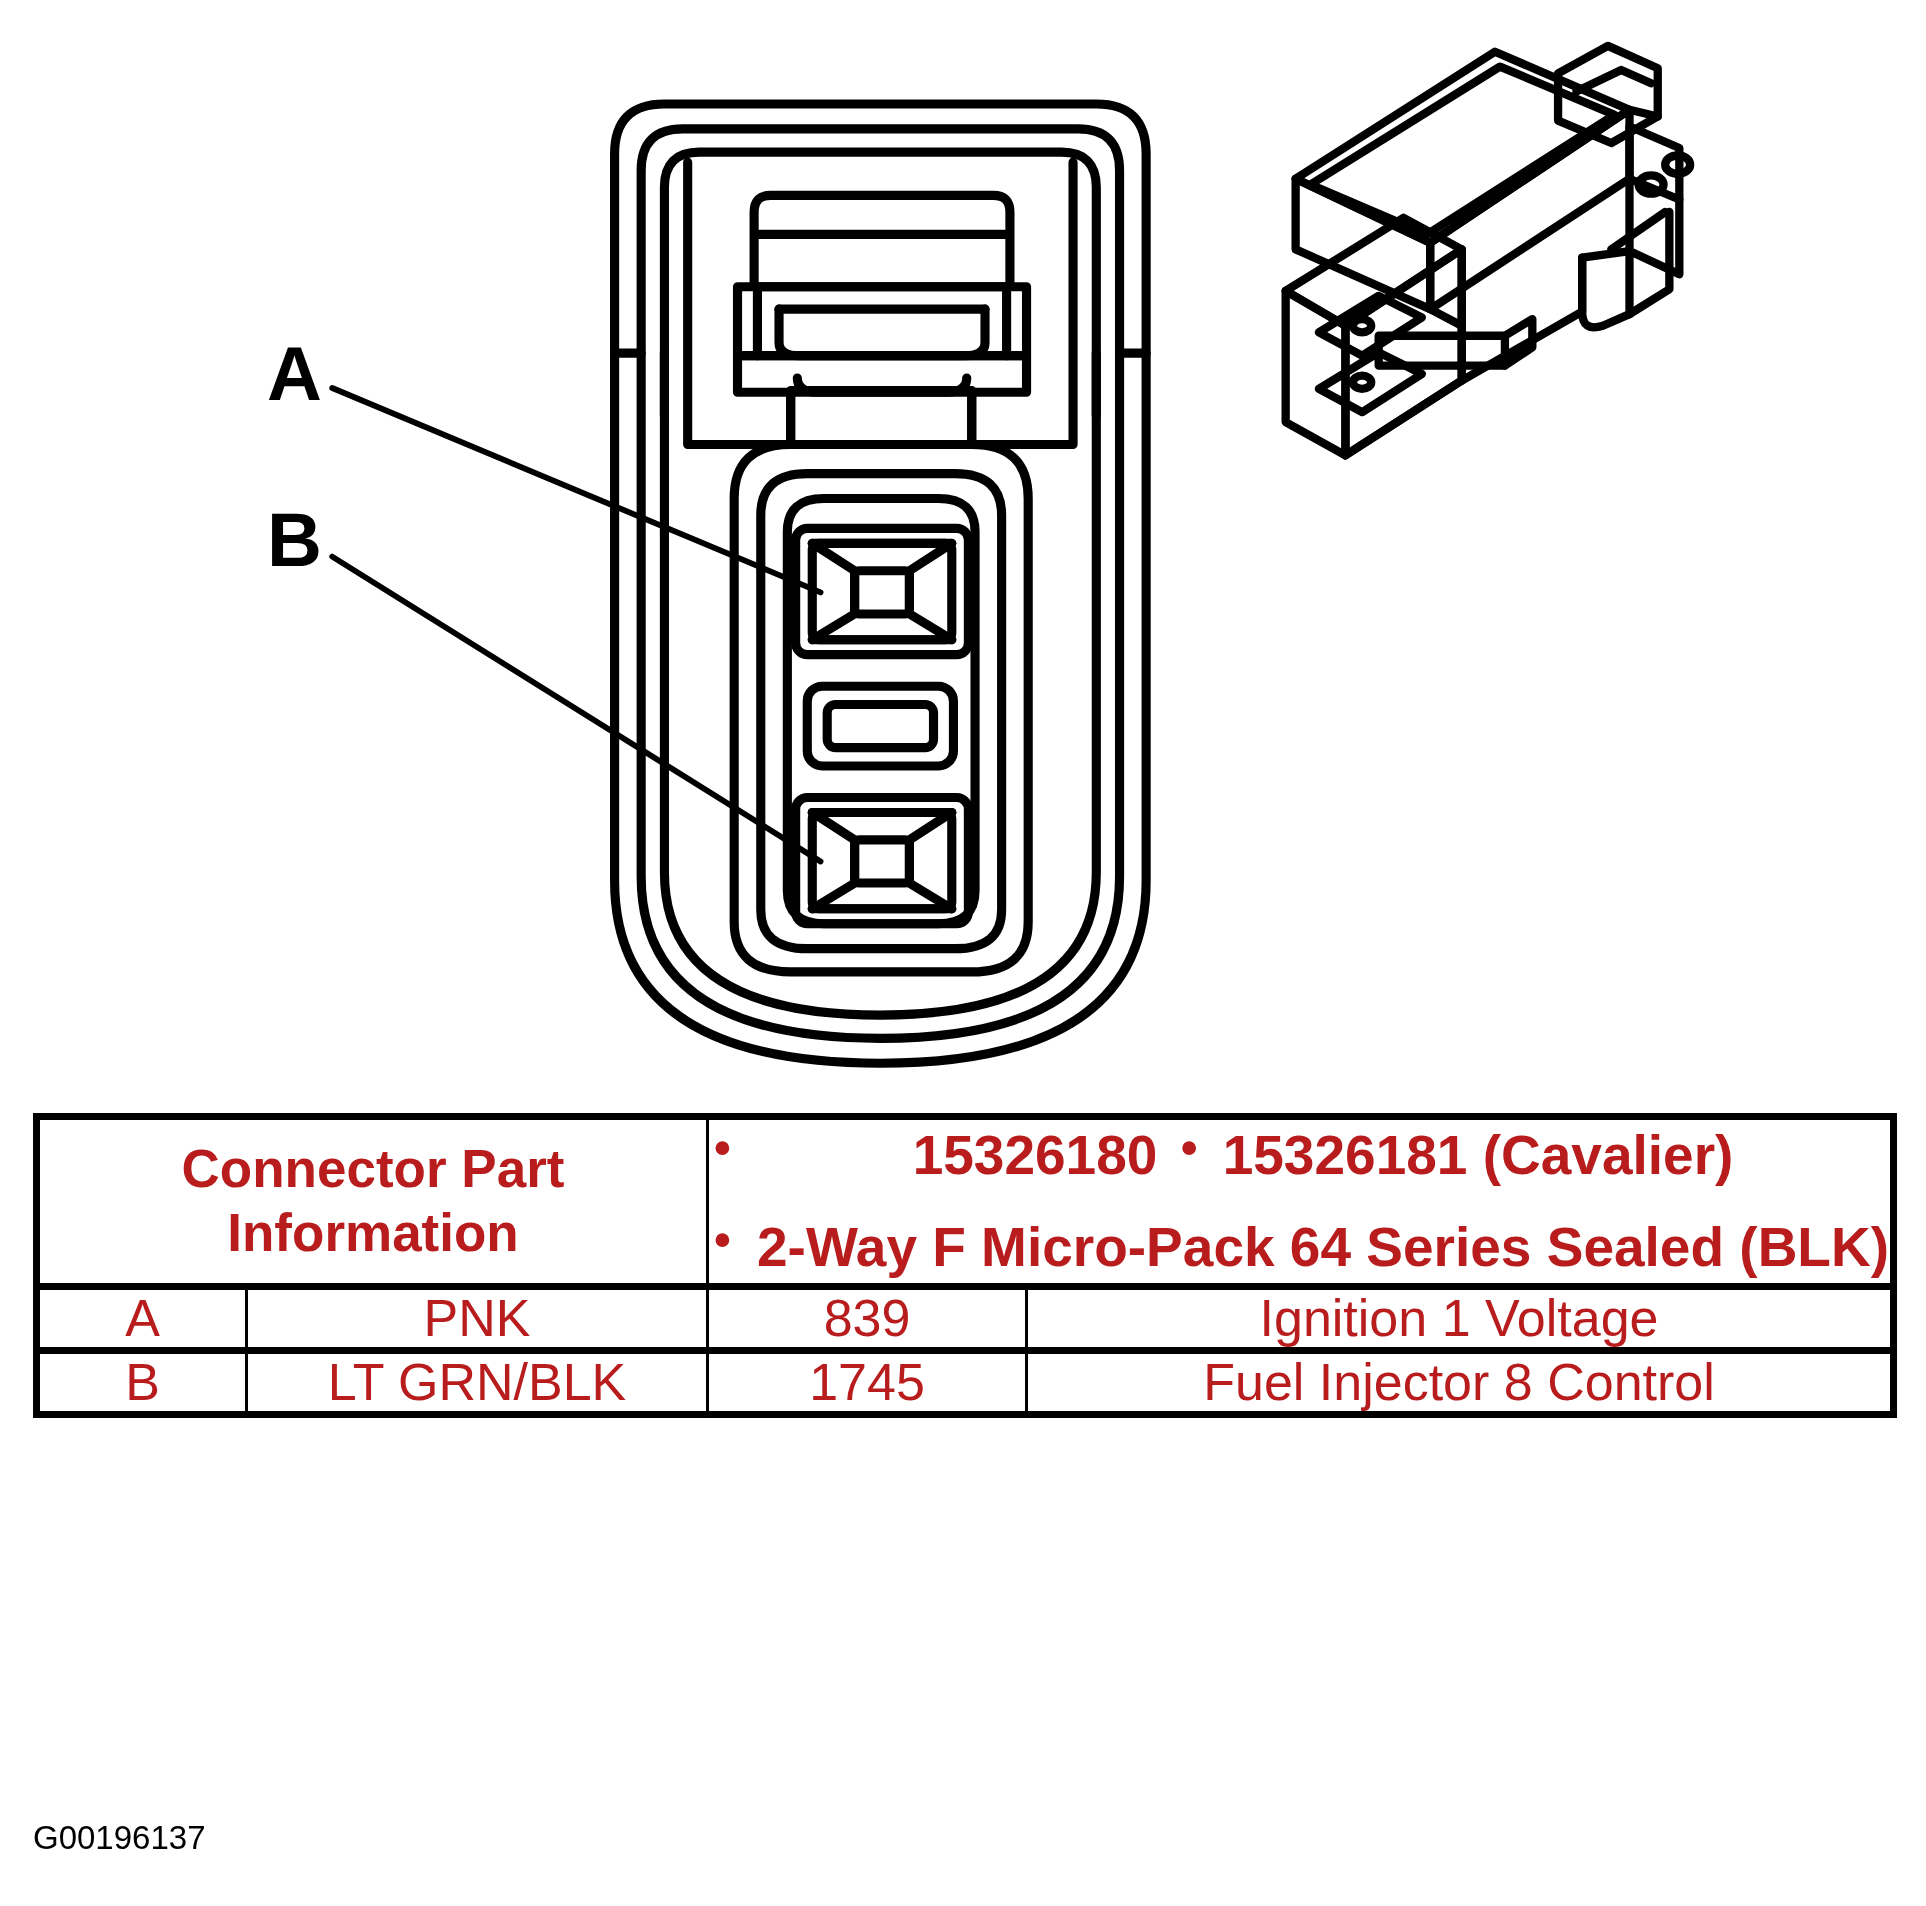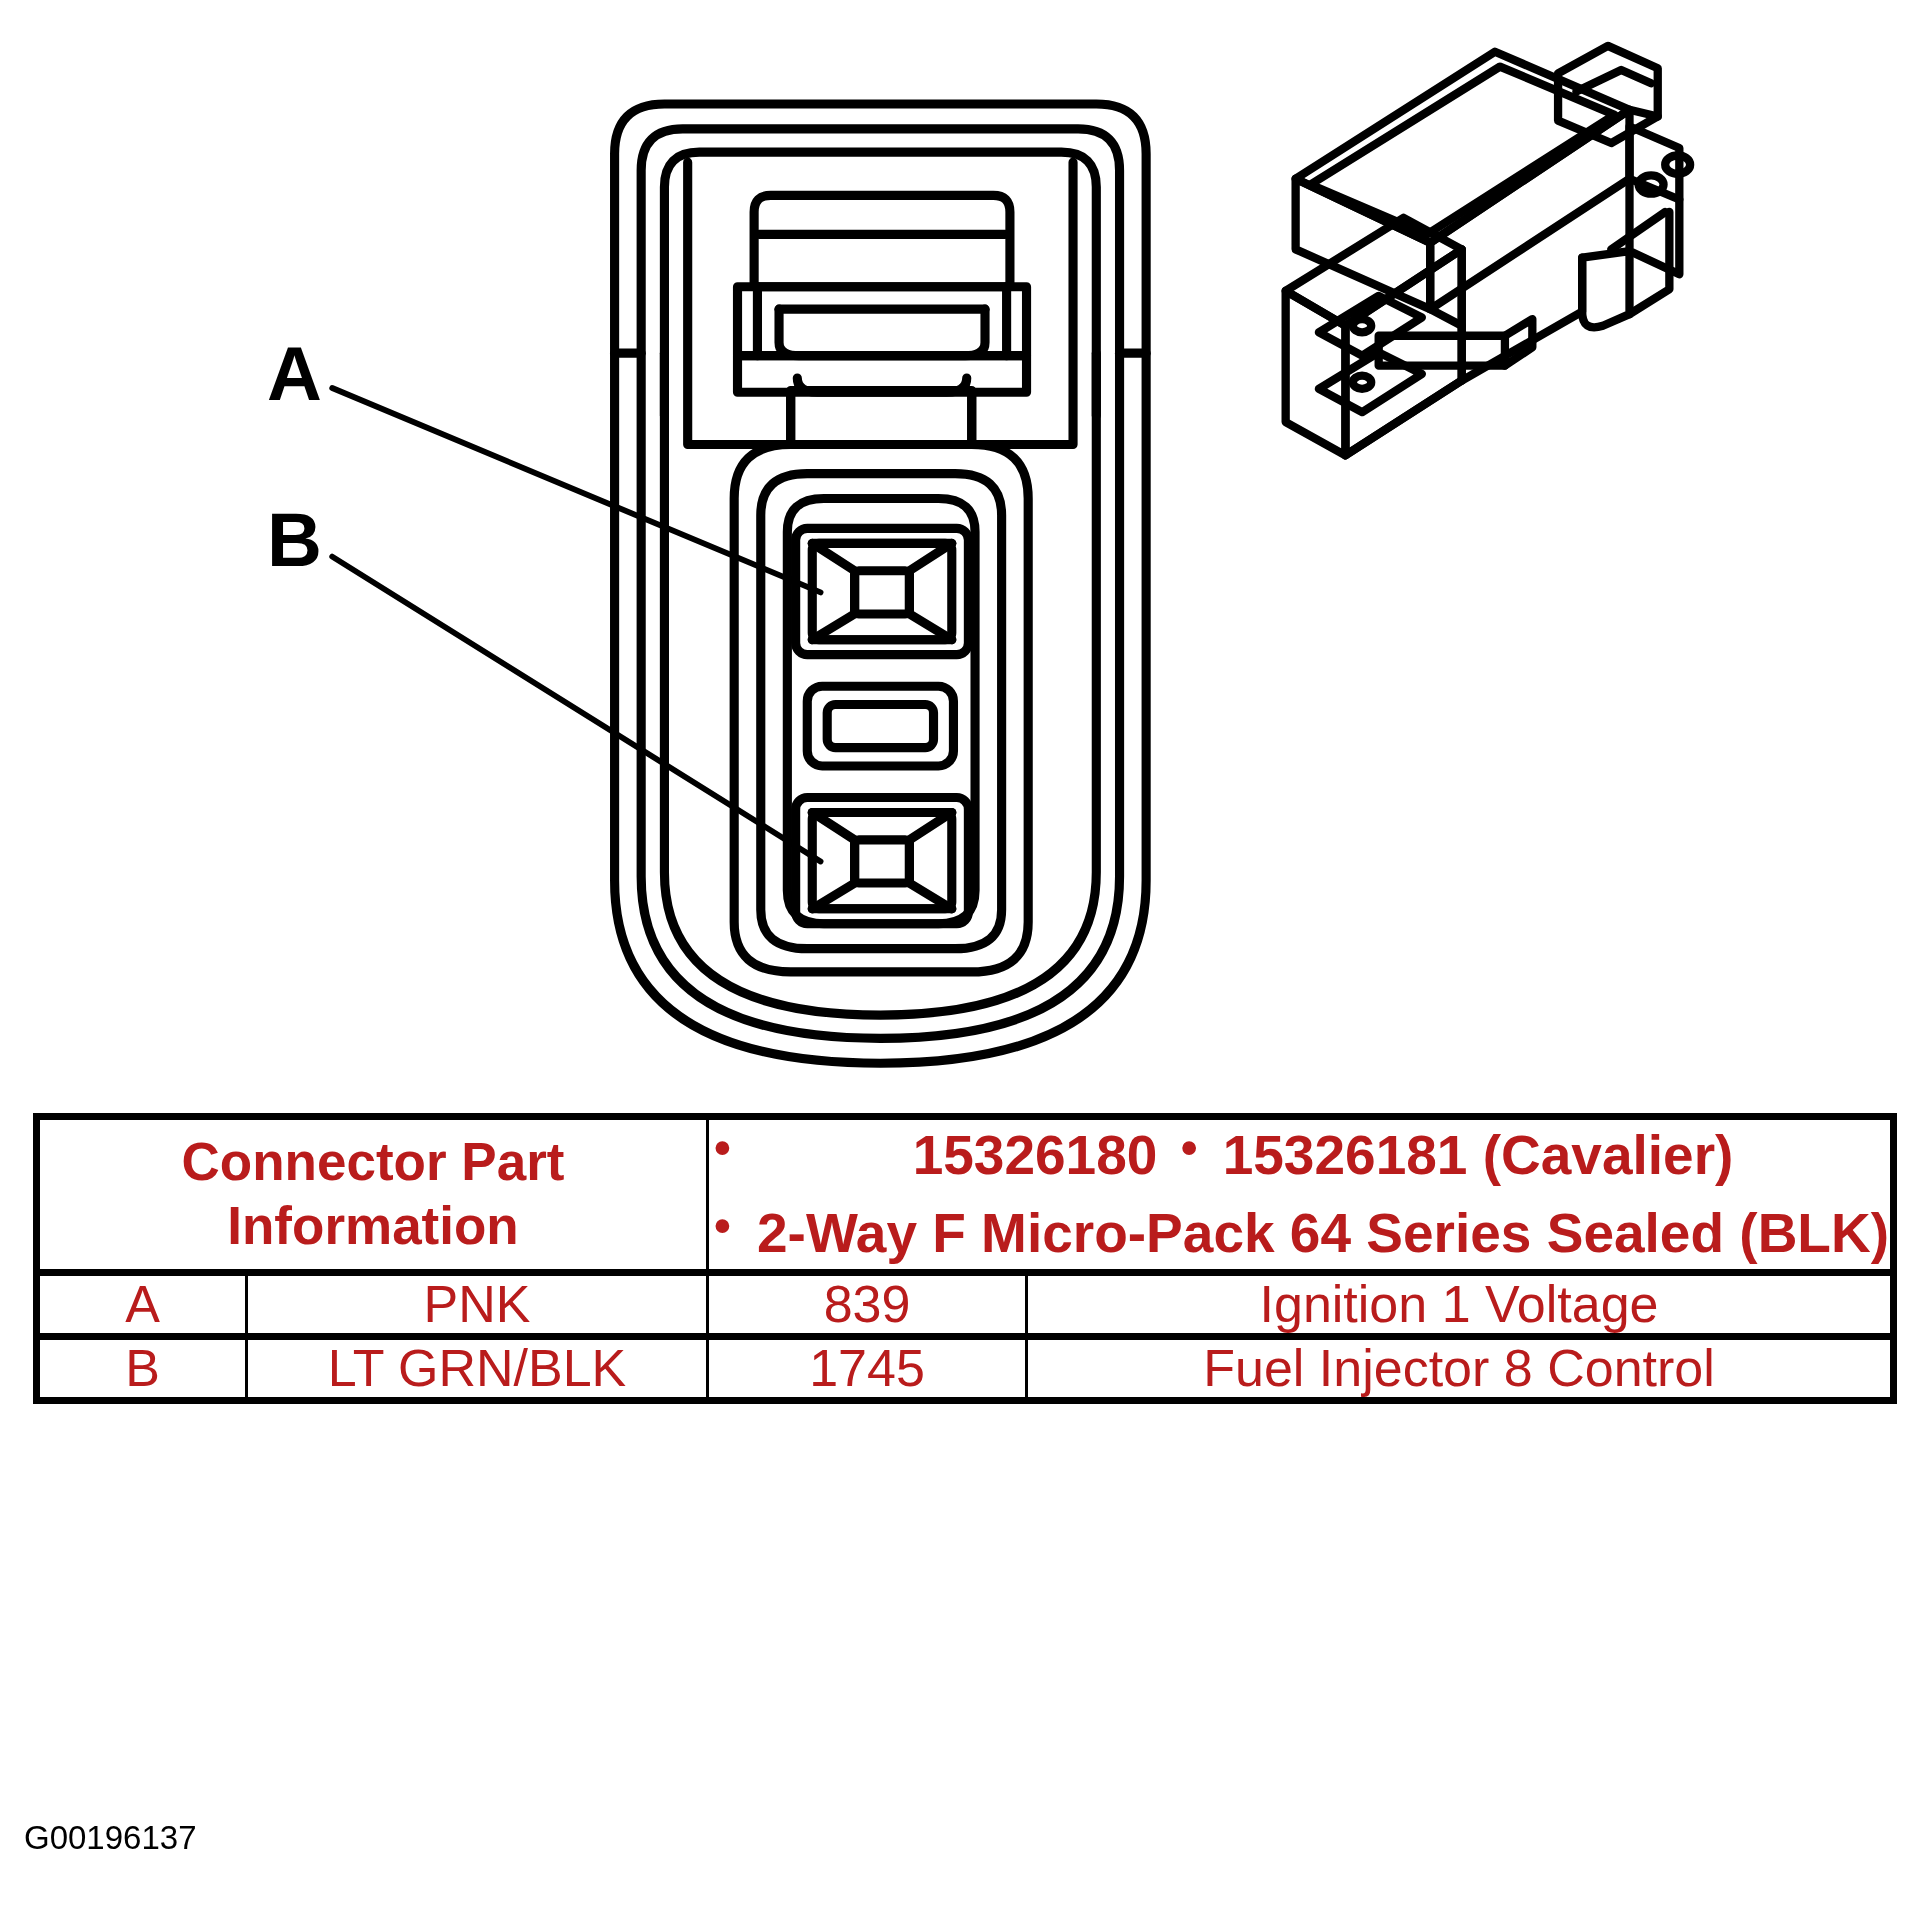--- a/index.html
+++ b/index.html
@@ -71,21 +71,21 @@
     text-align: left;
     padding: 18.3px 16.6px 25px 37px;
   }
   .cpi-list .bullet-row {
     font-size: 55px;
     font-weight: 700;
     line-height: 1.28;
     display: block;
     position: relative;
     padding-left: 47px;
-    margin-bottom: 8px;
+    margin-bottom: 22px;
   }
   .cpi-list .bullet-row:last-child { margin-bottom: 0; }
   .cpi-list .bullet-row::before {
     content: "\2022";
     position: absolute;
     left: 5px;
     top: -3.3px;
     font-size: 48px;
     line-height: 1.28;
   }
@@ -112,21 +112,21 @@
   .cell-val {
     font-size: 52px;
     font-weight: 400;
     line-height: 1.1;
     padding: 18.3px 6.6px;
   }
   .cell-val.fn { text-align: left; padding-left: 28px; margin-top: 25px; }
 
   #figure-id {
     position: absolute;
-    left: 24px;
+    left: 33px;
     top: 1821px;
     font-size: 33px;
     font-weight: 400;
     line-height: 1;
     color: #000;
   }
 </style>
 </head>
 <body>
 

